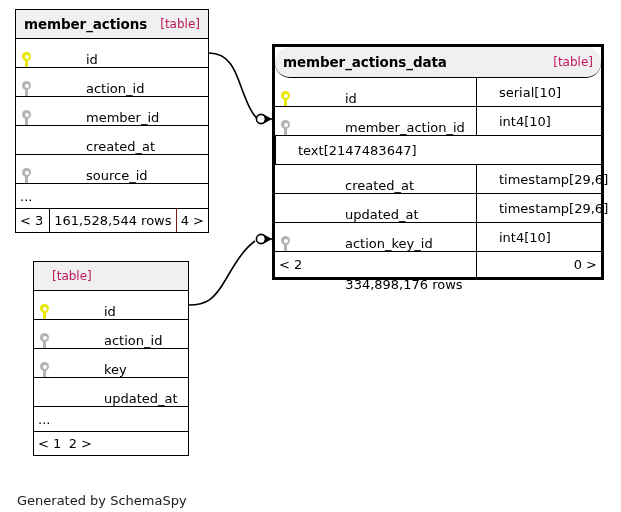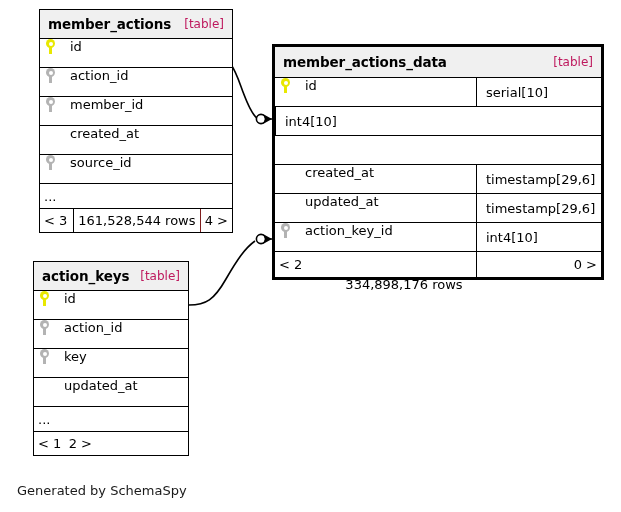--- a/index.html
+++ b/index.html
@@ -71,35 +71,36 @@
   .col-row {
     display: flex;
     align-items: center;
     border-bottom: 1px solid #000000;
     box-sizing: border-box;
     height: 29px;
     font-size: 13px;
   }
   .col-left {
     display: flex;
-    align-items: flex-start;
+    align-items: flex-end;
     flex: 1 1 auto;
     min-width: 0;
     box-sizing: border-box;
     padding-left: 6px;
     height: 100%;
+    gap: 40px;
   }
   .col-type {
     flex: 0 0 auto;
     box-sizing: border-box;
     border-left: 1px solid #000000;
     height: 100%;
     display: flex;
     align-items: center;
-    padding-left: 9px;
+    padding-left: 22px;
     font-size: 13px;
     white-space: nowrap;
   }
   .keyslot {
     width: 24px;
     flex: 0 0 24px;
     display: flex;
     align-items: center;
     justify-content: flex-start;
   }
@@ -170,47 +171,47 @@
   .footer-prev { justify-content: flex-start; }
   .footer-mid {
     flex: 1 1 auto;
     justify-content: center;
     border-left: 1px solid #000000;
     border-right: 1px solid #7f1d1d;
   }
   .footer-next { justify-content: flex-end; }
 
   
-  #tbl-member-actions { left: 15px; top: 9px; width: 194px; margin-left: 24px; }
+  #tbl-member-actions { left: 15px; top: 9px; width: 194px; }
   #tbl-member-actions .footer-prev { width: 36px; }
   #tbl-member-actions .footer-next { width: 34px; }
 
   
   #tbl-action-keys { left: 33px; top: 261px; width: 156px; }
   #tbl-action-keys .footer-prev { width: 32px; }
   #tbl-action-keys .footer-next { width: 30px; }
 
   
   #tbl-member-actions-data { left: 272px; top: 44px; width: 332px; }
   #tbl-member-actions-data .col-type { width: 125px; }
   #tbl-member-actions-data .footer-row { height: 25px; }
   #tbl-member-actions-data .footer-prev { width: 56px; }
   #tbl-member-actions-data .footer-next { width: 125px; }
   #tbl-member-actions-data .footer-mid { border-right: none; margin-top: 32px; }
   #tbl-member-actions-data .footer-next {
     border-left: 1px solid #000000;
     flex: 0 0 125px;
   }
-  #tbl-member-actions-data .tbl-header { height: 31px; }
+  #tbl-member-actions-data .tbl-header { height: 31px; border-radius: 15px; }
   #tbl-member-actions-data .col-row { height: 29px; }
 
   .caption {
     position: absolute;
     left: 17px;
-    top: 483px;
+    top: 493px;
     font-size: 13px;
     color: #1a1a1a;
     white-space: nowrap;
   }
 </style>
 </head>
 <body>
 
 <div id="canvas">
 
@@ -319,24 +320,35 @@
               <span class="hole"></span>
               <span class="shaft"></span>
             </span>
         </span>
         <span class="col-name">id</span>
       </div>
       <div class="col-type">serial[10]</div>
     </div>
 
     <div class="col-row">
+      <div class="col-left">
+        <span class="keyslot">
+          <span class="key-icon fk">
+              <span class="head"></span>
+              <span class="hole"></span>
+              <span class="shaft"></span>
+            </span>
+        </span>
+        <span class="col-name">member_action_id</span>
+      </div>
       <div class="col-type">int4[10]</div>
     </div>
 
     <div class="col-row">
+      <div class="col-type">text[2147483647]</div>
     </div>
 
     <div class="col-row">
       <div class="col-left">
         <span class="keyslot"></span>
         <span class="col-name">created_at</span>
       </div>
       <div class="col-type">timestamp[29,6]</div>
     </div>
 
@@ -364,21 +376,20 @@
 
     <div class="footer-row">
       <div class="footer-cell footer-prev">&lt; 2</div>
       <div class="footer-cell footer-mid">334,898,176 rows</div>
       <div class="footer-cell footer-next">0 &gt;</div>
     </div>
   </div>
 
   <div class="table-box" id="tbl-action-keys">
     <div class="tbl-header">
-      <span class="tbl-name">action_keys</span>
       <span class="tbl-tag">[table]</span>
     </div>
 
     <div class="col-row">
       <div class="col-left">
         <span class="keyslot">
           <span class="key-icon pk">
               <span class="head"></span>
               <span class="hole"></span>
               <span class="shaft"></span>

